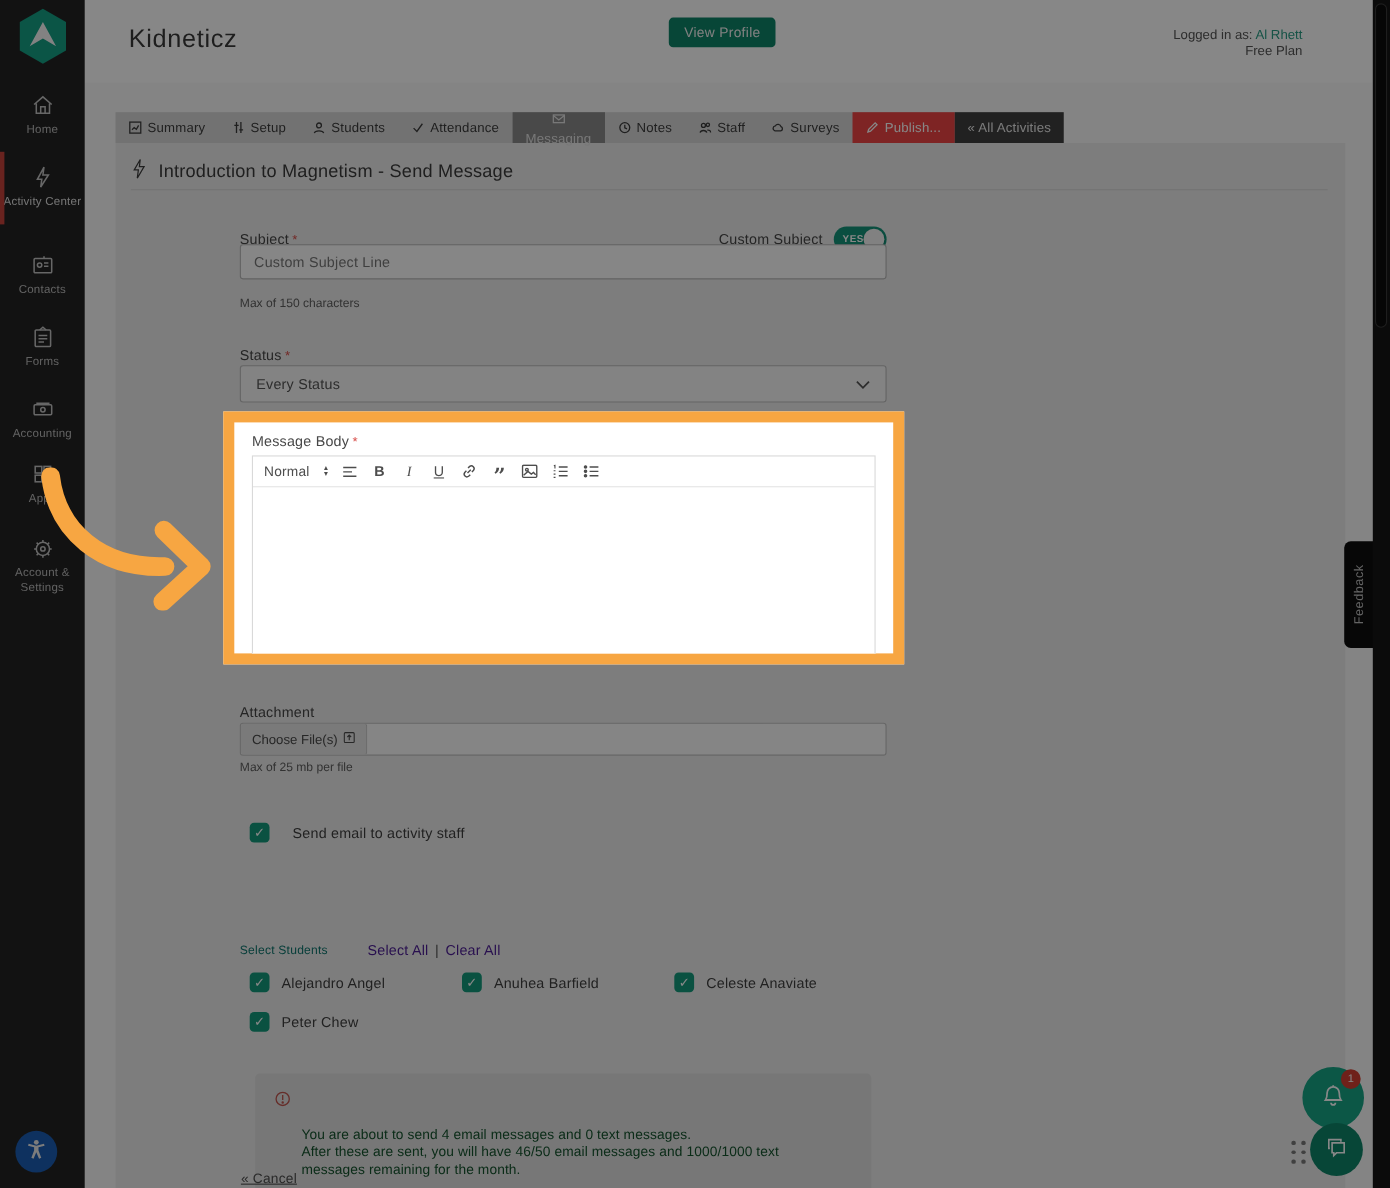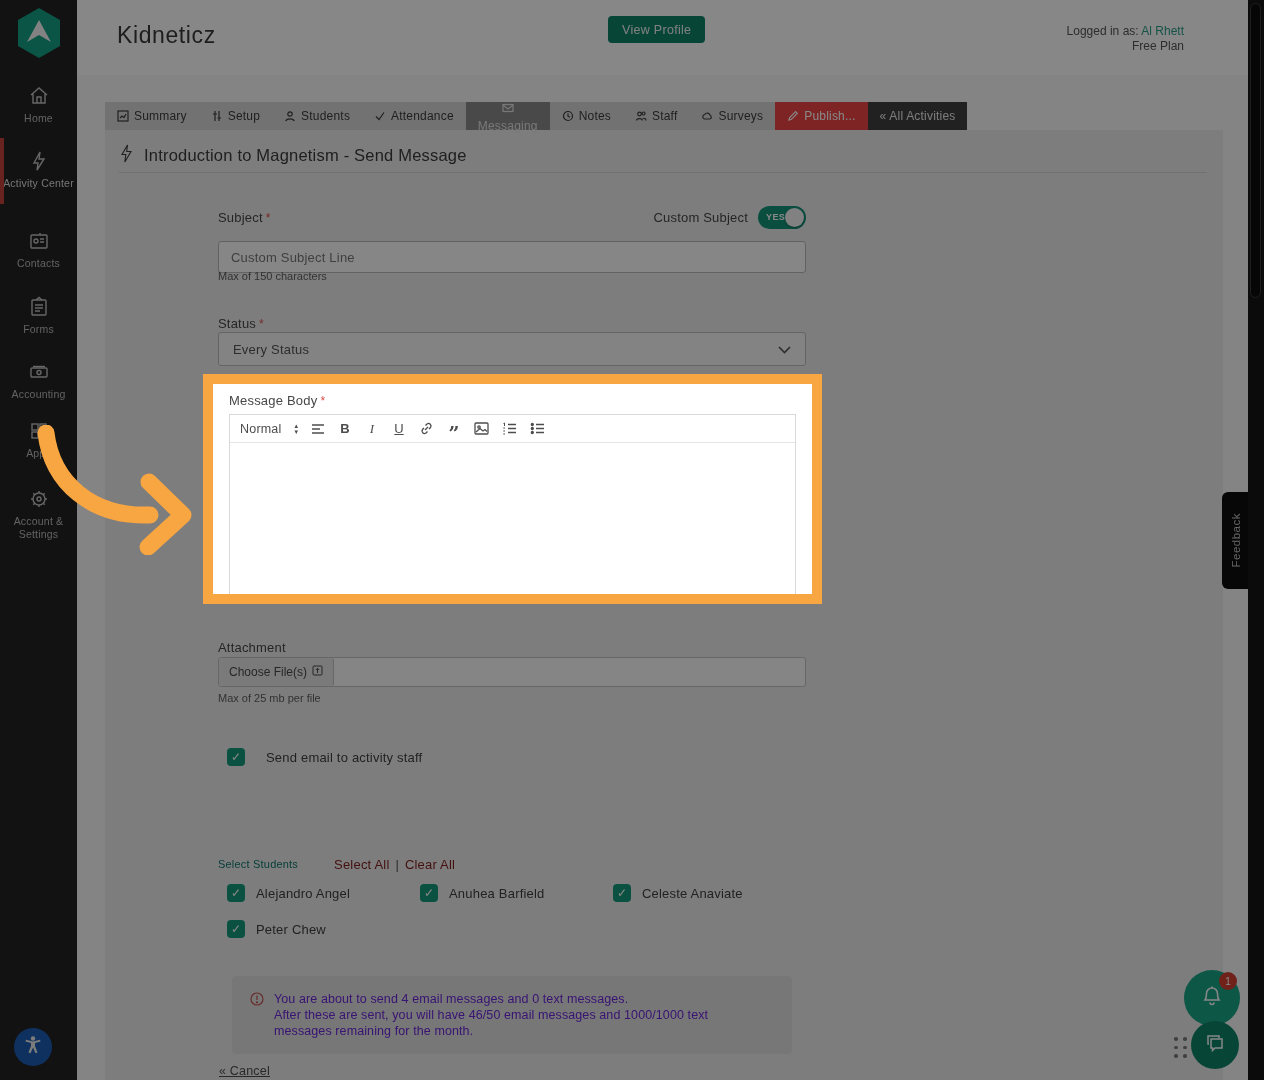--- a/index.html
+++ b/index.html
@@ -70,29 +70,29 @@
   .chk-row { position:absolute; left:122px; display:flex; align-items:center; gap:21px; }
   .chk { width:18px; height:18px; border-radius:4px; display:flex; align-items:center; justify-content:center; }
   .chk.on { background:#149a7c; color:#fff; font-size:12px; }
   .chk.off { background:#fbfbfb; border:1px solid #d5d5d5; }
   .chk-label { font-size:13px; color:#3f3f3f; letter-spacing:.2px; display:flex; align-items:center; gap:8px; }
   .info-i { width:15px; height:15px; border:1px solid #555; border-radius:50%; font-size:10px; color:#555; display:inline-flex; align-items:center; justify-content:center; font-style:italic; font-family:"Liberation Serif", serif; }
 
   
   .students-head { position:absolute; left:113px; display:flex; align-items:center; gap:36px; }
   .students-head .sh-label { font-size:11px; color:#0f766e; letter-spacing:.2px; }
-  .green-link { font-size:13px; color:#7f1d1d; letter-spacing:.2px; text-decoration:none; }
+  .green-link { font-size:13px; color:#4c1d95; letter-spacing:.2px; text-decoration:none; }
   .pipe { color:#555; margin:0 6px; font-size:13px; }
   .students-grid { position:absolute; left:122px; display:grid; grid-template-columns:193px 193px 193px; row-gap:18px; }
   .student { display:flex; align-items:center; gap:11px; }
 
   
   .notice { position:absolute; left:127px; width:560px; background:#e0e0e0; border-radius:4px; padding:15px 30px 15px 18px; display:flex; gap:10px; }
   .notice .n-icon { flex:0 0 14px; margin-top:1px; }
-  .notice .n-text { font-size:12.5px; color:#6d28d9; line-height:16px; letter-spacing:.1px; }
+  .notice .n-text { font-size:12.5px; color:#14532d; line-height:16px; letter-spacing:.1px;margin-top:32px; }
 
   .cancel-link { position:absolute; left:114px; font-size:12.5px; color:#4f4f4f; letter-spacing:.2px; }
 
   
   .feedback-tab { position:absolute; left:1222px; top:492px; width:28px; height:97px; background:#0f0f0f; border-radius:6px 0 0 6px; display:flex; align-items:center; justify-content:center; z-index:12; }
   .feedback-tab span { writing-mode:vertical-rl; transform:rotate(180deg); color:#bdbdbd; font-size:11.5px; letter-spacing:.5px; }
   .scroll-track { position:absolute; left:1248px; top:0; width:16px; height:1080px; background:#161616; z-index:12; }
   .scroll-thumb { position:absolute; left:2px; top:3px; width:11px; height:295px; border-radius:6px; background:#0c0c0c; border:1px solid #3a3a3a; }
   .bell-btn { position:absolute; left:1184px; top:970px; width:56px; height:56px; border-radius:50%; background:#17a485; display:flex; align-items:center; justify-content:center; z-index:13; }
   .bell-badge { position:absolute; left:1219px; top:972px; width:18px; height:18px; border-radius:50%; background:#d23f31; color:#fff; font-size:10px; display:flex; align-items:center; justify-content:center; z-index:14; }
@@ -325,21 +325,21 @@
     <div class="toggle-row" style="top:76px">
       <span class="f-label"><span>Subject</span><span class="req">*</span></span>
       <span class="toggle-wrap">
         <span class="f-label">Custom Subject</span>
         <span class="toggle">
           <span class="yes">YES</span>
           <span class="knob"></span>
         </span>
       </span>
     </div>
-    <input class="f-input form-el" style="top: 111px;" type="text" placeholder="Custom Subject Line">
+    <input class="f-input form-el" style="top: 92px;" type="text" placeholder="Custom Subject Line">
     <div class="f-help form-el" style="top:140px">Max of 150 characters</div>
 
     <div class="form-el" style="top:184px">
       <span class="f-label"><span>Status</span><span class="req">*</span></span>
     </div>
     <div class="f-select form-el" style="top:202px">
       <span>Every Status</span>
       <span>
         <svg width="13" height="8" viewBox="0 0 13 8" fill="none" stroke="#555" stroke-width="1.6">
             <polyline points="1,1 6.5,6.5 12,1"></polyline>

